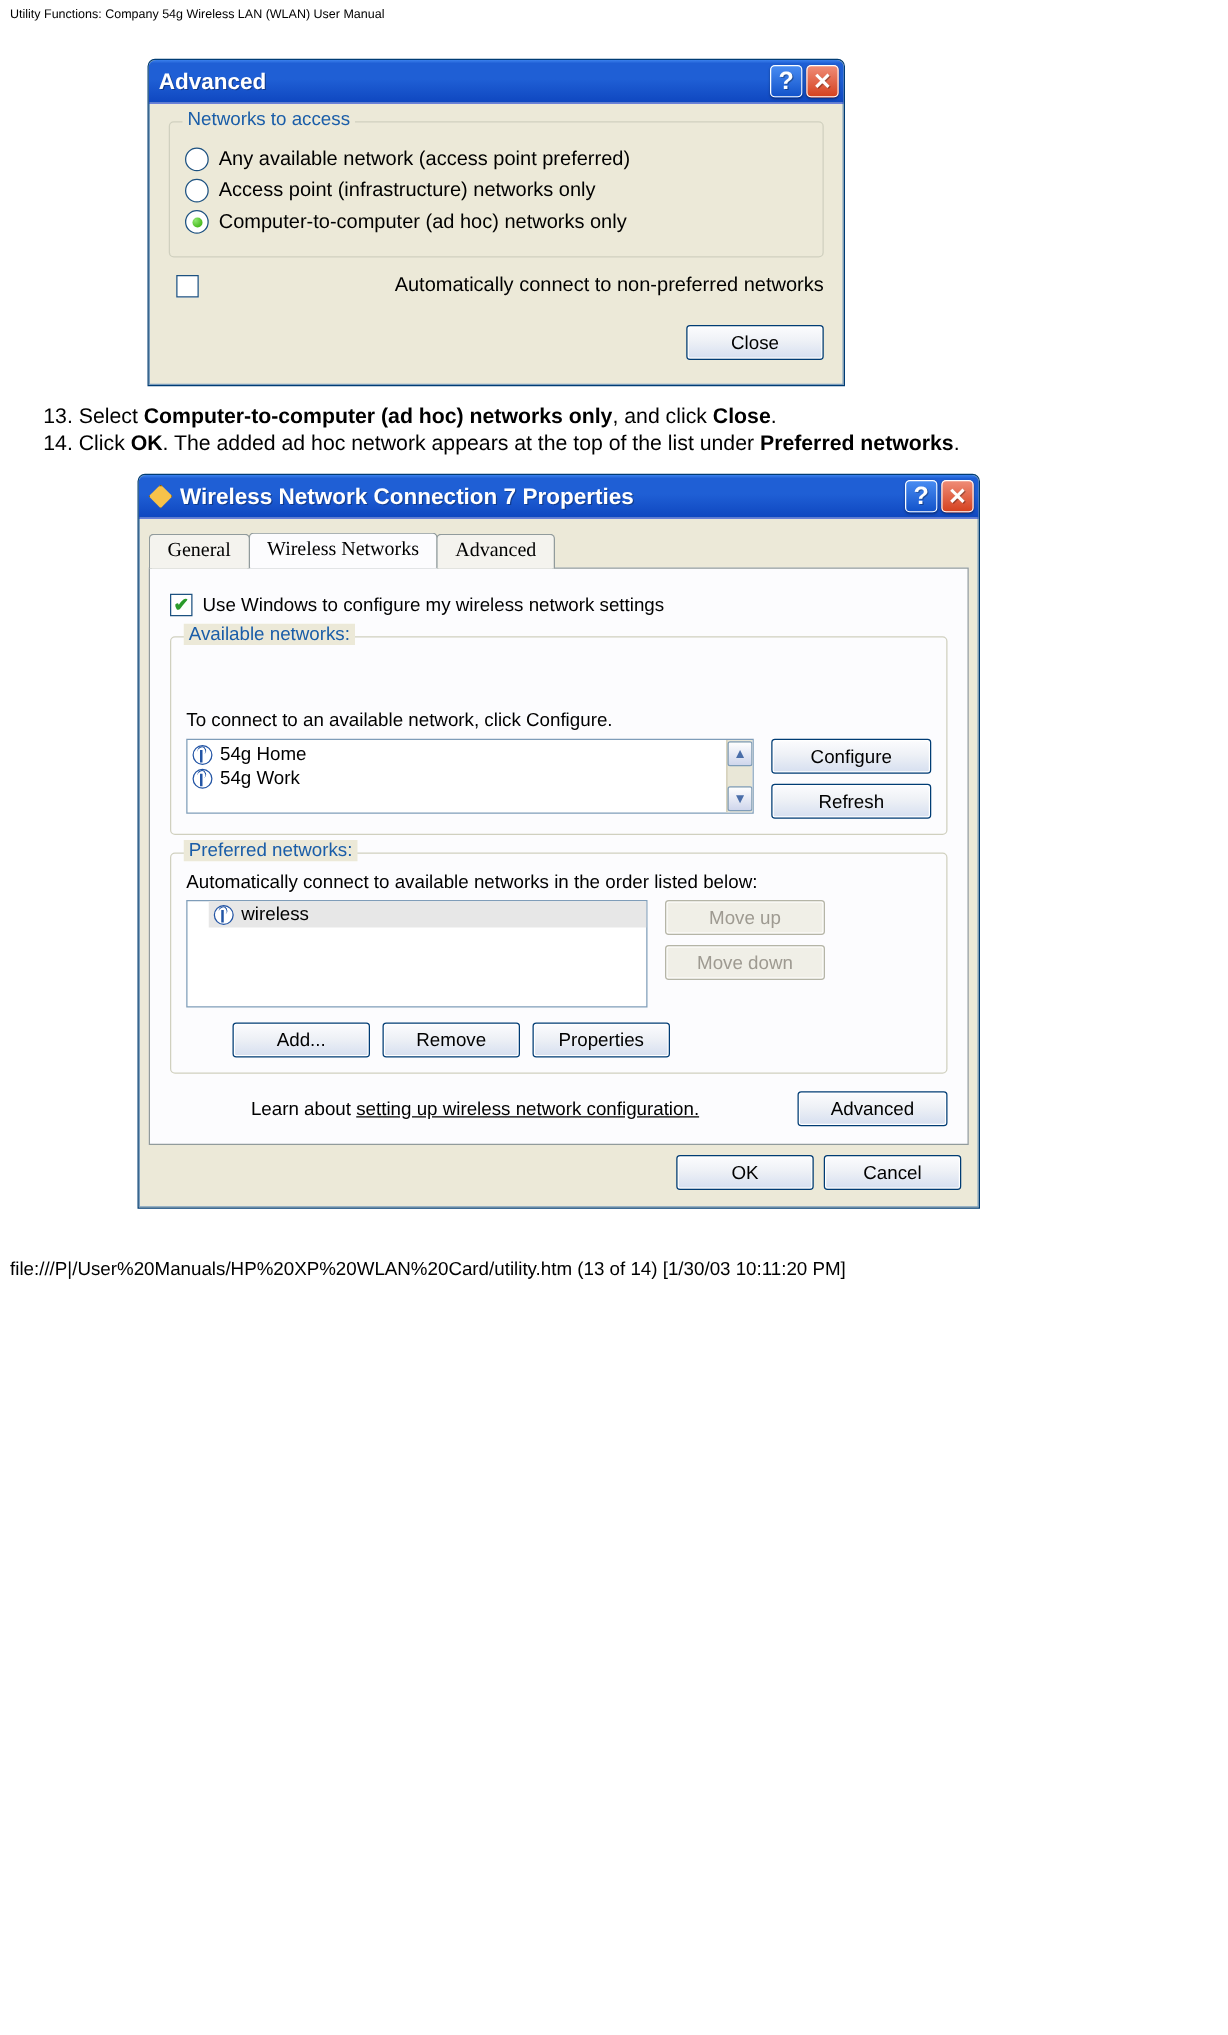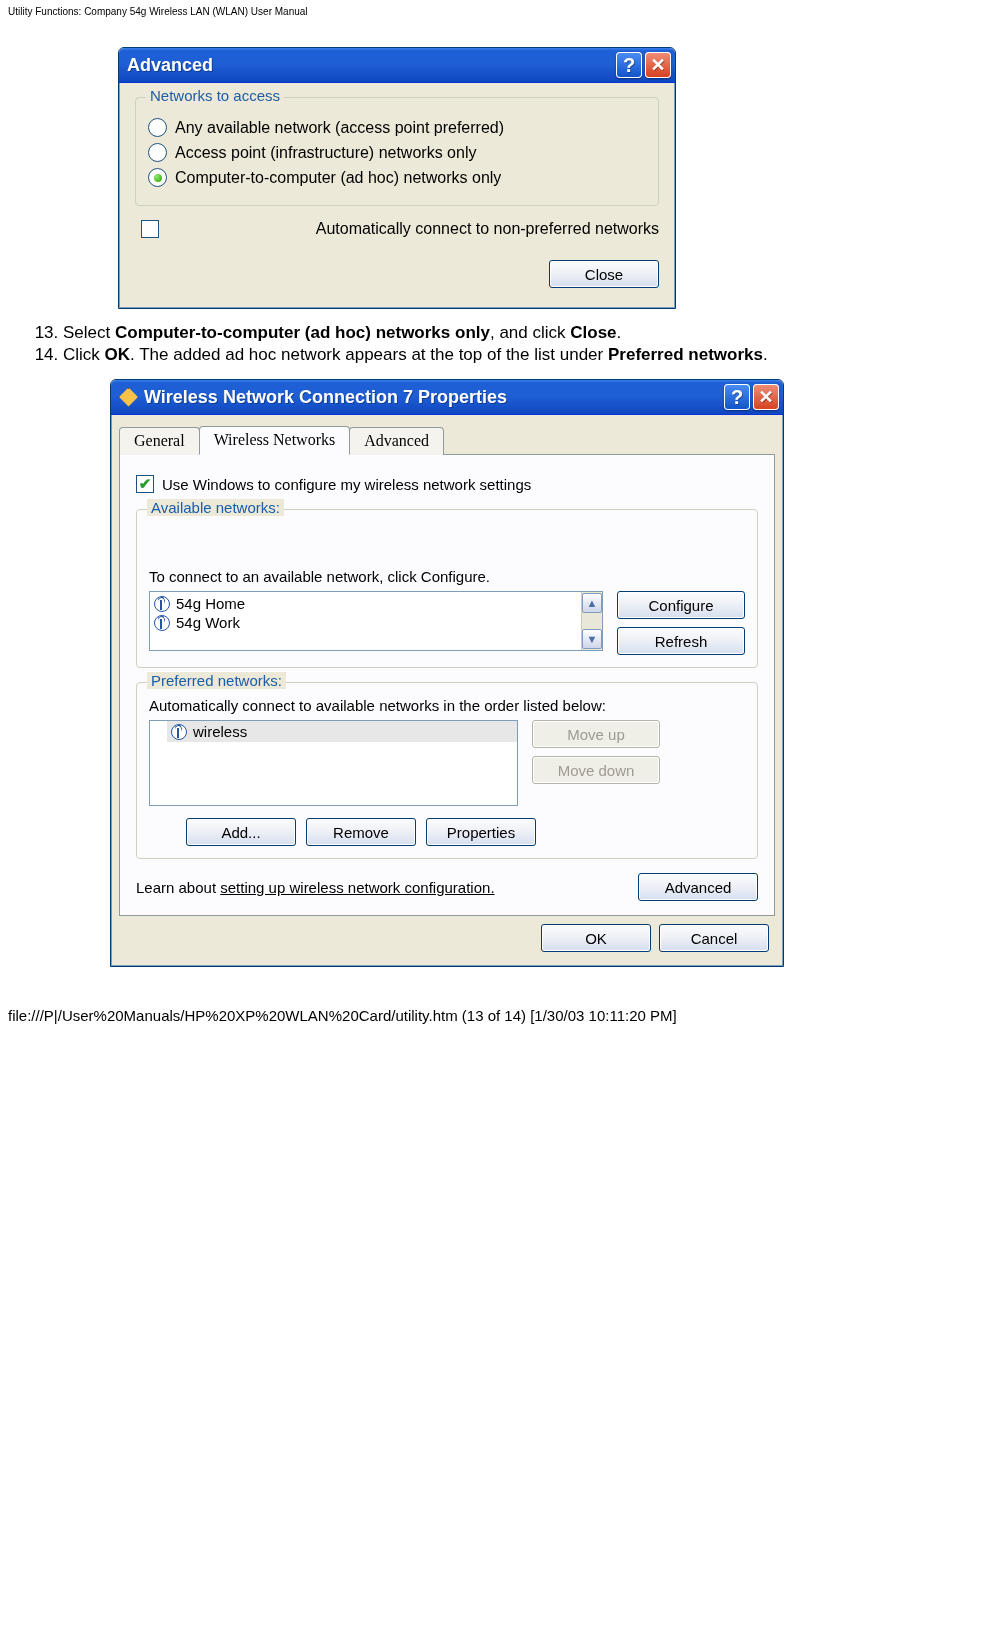--- a/index.html
+++ b/index.html
@@ -283,21 +283,21 @@
           </div>
         </div>
         <div class="row" style="margin-top:12px; gap:10px;">
           <button class="xp-btn" style="min-width:110px;margin-left:37px;">Add...</button>
           <button class="xp-btn" style="min-width:110px;">Remove</button>
           <button class="xp-btn" style="min-width:110px;">Properties</button>
         </div>
       </div>
 
       <div class="row" style="align-items:center;">
-        <div class="learn" style="flex:1;">
+        <div class="learn" style="flex:1;text-align:center;">
           <span>Learn about </span><span class="link">setting up wireless network configuration.</span>
         </div>
         <button class="xp-btn" style="min-width:120px;">Advanced</button>
       </div>
 
     </div>
 
     <div class="btn-row" style="padding:0 14px 14px 0;">
       <button class="xp-btn" style="min-width:110px;">OK</button>
       <button class="xp-btn" style="min-width:110px;">Cancel</button>

